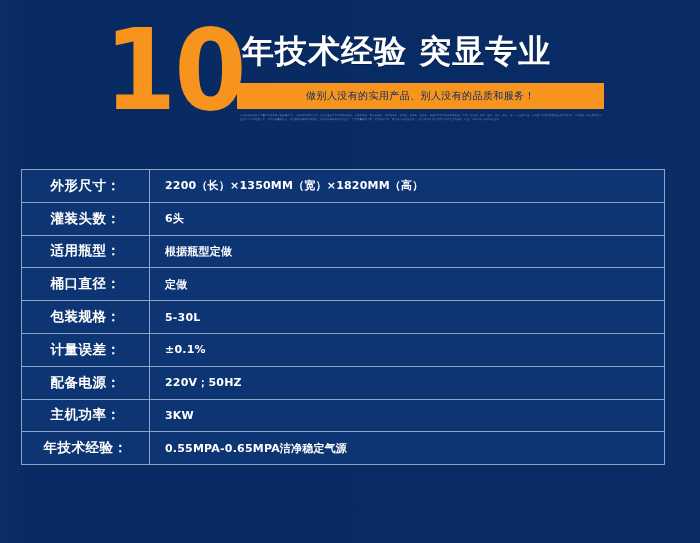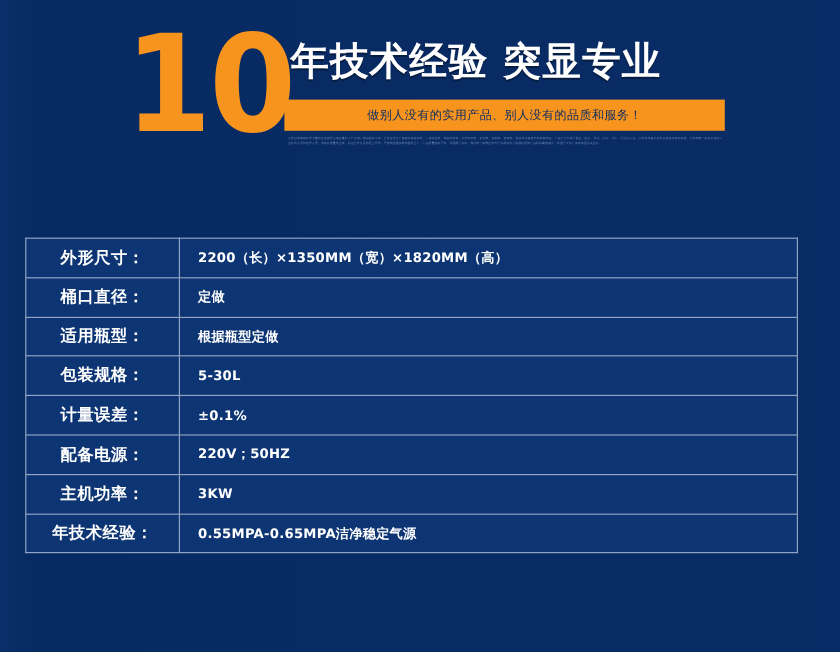--- a/index.html
+++ b/index.html
@@ -91,21 +91,20 @@
   }
 
   
   .spec-table {
     position: absolute;
     left: 21px;
     top: 169px;
     width: 644px;
     border-collapse: collapse;
     table-layout: fixed;
-    margin-top: 29px;
   }
   .spec-table tr {
     height: 32.8px;
   }
   .spec-table td {
     border: 1px solid #8fa4c4;
     background: #0d3473;
     padding: 0;
     height: 32.8px;
     box-sizing: border-box;
@@ -145,26 +144,30 @@
     <div class="microtext">公司以雄厚的技术力量和优质的售后服务赢得了广大用户的信赖和支持，公司主要生产各类液体灌装机、膏体灌装机、颗粒包装机、粉剂包装机、封口机、贴标机、旋盖机、输送带等各类包装机械设备，产品广泛应用于食品、医药、日化、农药、化工、石油等行业，公司愿与各界朋友真诚合作共创辉煌。公司拥有一批高素质的专业技术人员和管理人员，坚持以质量求生存、以信誉求发展的经营理念，严格按照国家标准组织生产，产品质量稳定可靠，深受用户好评。我们将一如既往地为广大新老客户提供优质的产品和完善的服务，欢迎广大客户来电来函洽谈业务。</div>
   </div>
 
   <table class="spec-table">
     <tbody id="spec-body">
         <tr>
           <td class="cell-label">外形尺寸：</td>
           <td class="cell-value">2200（长）×1350MM（宽）×1820MM（高）</td>
         </tr>
         <tr>
-          <td class="cell-label">桶口直径：</td>
-          <td class="cell-value">定做</td>
+          <td class="cell-label">灌装头数：</td>
+          <td class="cell-value">6头</td>
         </tr>
         <tr>
           <td class="cell-label">适用瓶型：</td>
           <td class="cell-value">根据瓶型定做</td>
+        </tr>
+        <tr>
+          <td class="cell-label">桶口直径：</td>
+          <td class="cell-value">定做</td>
         </tr>
         <tr>
           <td class="cell-label">包装规格：</td>
           <td class="cell-value">5-30L</td>
         </tr>
         <tr>
           <td class="cell-label">计量误差：</td>
           <td class="cell-value">±0.1%</td>
         </tr>
         <tr>

